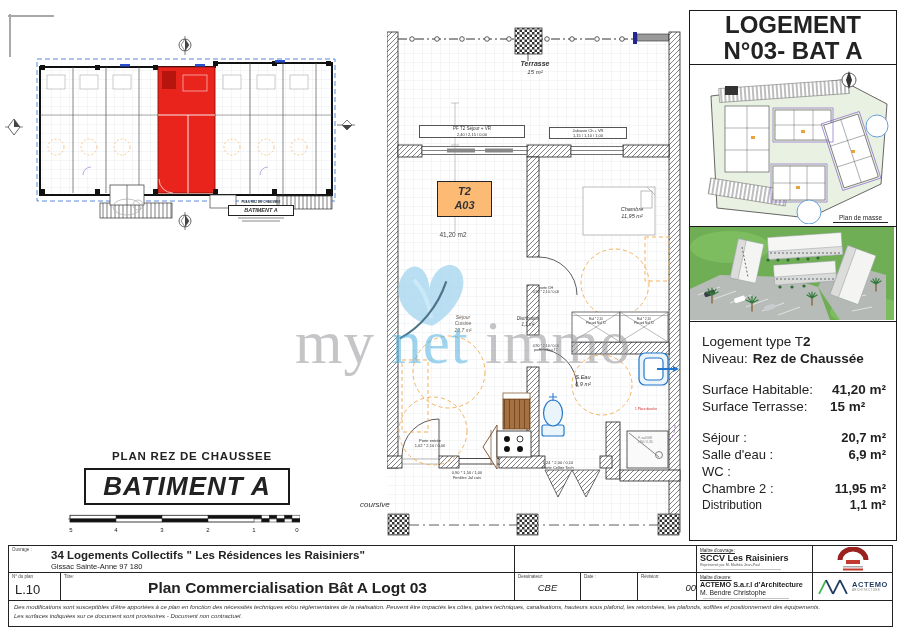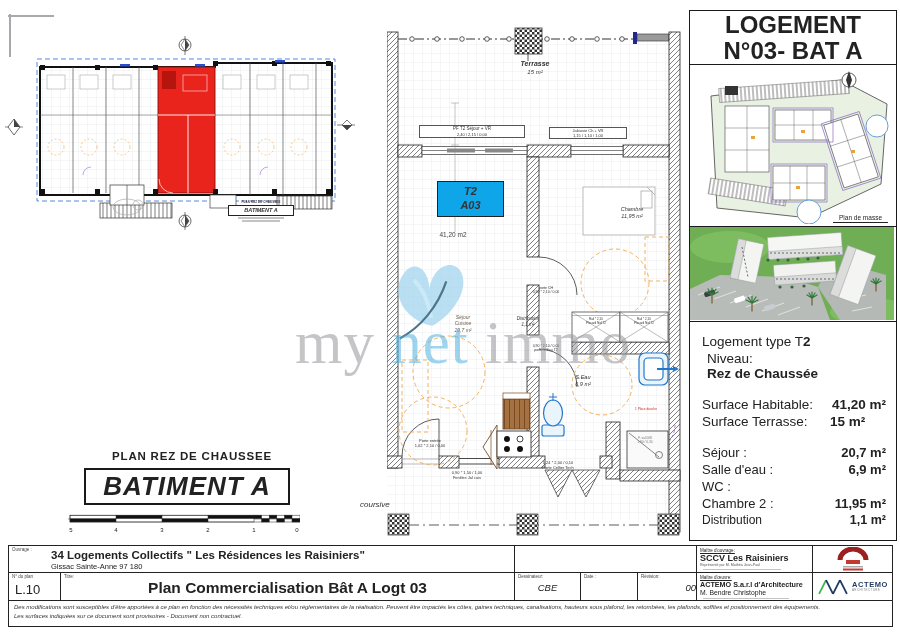--- a/index.html
+++ b/index.html
@@ -349,21 +349,21 @@
     <span style="font-size:6px;">15 m²</span>
   </div>
   <div class="lbl boxed" style="left:419px;top:125px;width:104px;">
     <span style="font-size:4.5px;">PF T2 Séjour + VR</span>
     <span style="font-size:4px;">2,40 / 2,15 / 0,00</span>
   </div>
   <div class="lbl boxed" style="left:549px;top:127px;width:76px;">
     <span style="font-size:4px;">Jalousie Ch + VR</span>
     <span style="font-size:4px;">1,15 / 1,10 / 1,00</span>
   </div>
-  <div class="lbl" style="left:437px;top:181px;width:33px;border:1.2px solid #222;background:#0ea5e9;padding:3px 16px;">
+  <div class="lbl" style="left:437px;top:181px;width:33px;border:1.2px solid #222;background:#fdba74;padding:3px 10px;">
     <span style="font-size:11px;font-weight:bold;font-style:italic;">T2</span>
     <span style="font-size:11px;font-weight:bold;font-style:italic;">A03</span>
   </div>
   <div class="lbl" style="left:425px;top:231px;width:56px;font-size:6.5px;color:#444;">41,20 m2</div>
   <div class="lbl ital" style="left:440px;top:314px;width:46px;font-size:5px;color:#6b5d4f;">
     <span>Séjour</span>
     <span>Cuisine</span>
     <span>20,7 m²</span>
   </div>
   <div class="lbl ital" style="left:607px;top:206px;width:50px;font-size:5.5px;">
@@ -536,21 +536,21 @@
             <path d="M0,-7 l-5,-3 M0,-7 l5,-3 M0,-7 l-3,-5 M0,-7 l3,-5 M0,-7 l0,-6" stroke="#2f7a3a" stroke-width="1.2"></path>
             </g>
         </g>
       </svg>
     </div>
     <div id="details">
       <div class="dline" style="font-size:13.5px;">
         <span>Logement type T</span>
         <span style="font-weight:bold;">2</span>
       </div>
-      <div class="dline" style="font-size:13.5px;flex-direction:column;">
+      <div class="dline" style="font-size:13.5px;">
         <span>Niveau:</span>
         <span class="vl">Rez de Chaussée</span>
       </div>
       <div class="dline" style="margin-top:16px;font-size:13.5px;">
         <span>Surface Habitable:</span>
         <span class="v">41,20 m²</span>
       </div>
       <div class="dline" style="font-size:13.5px;">
         <span>Surface Terrasse:</span>
         <span class="v" style="width:70px;text-align:left;padding-left:14px;box-sizing:border-box;">15 m²</span>

